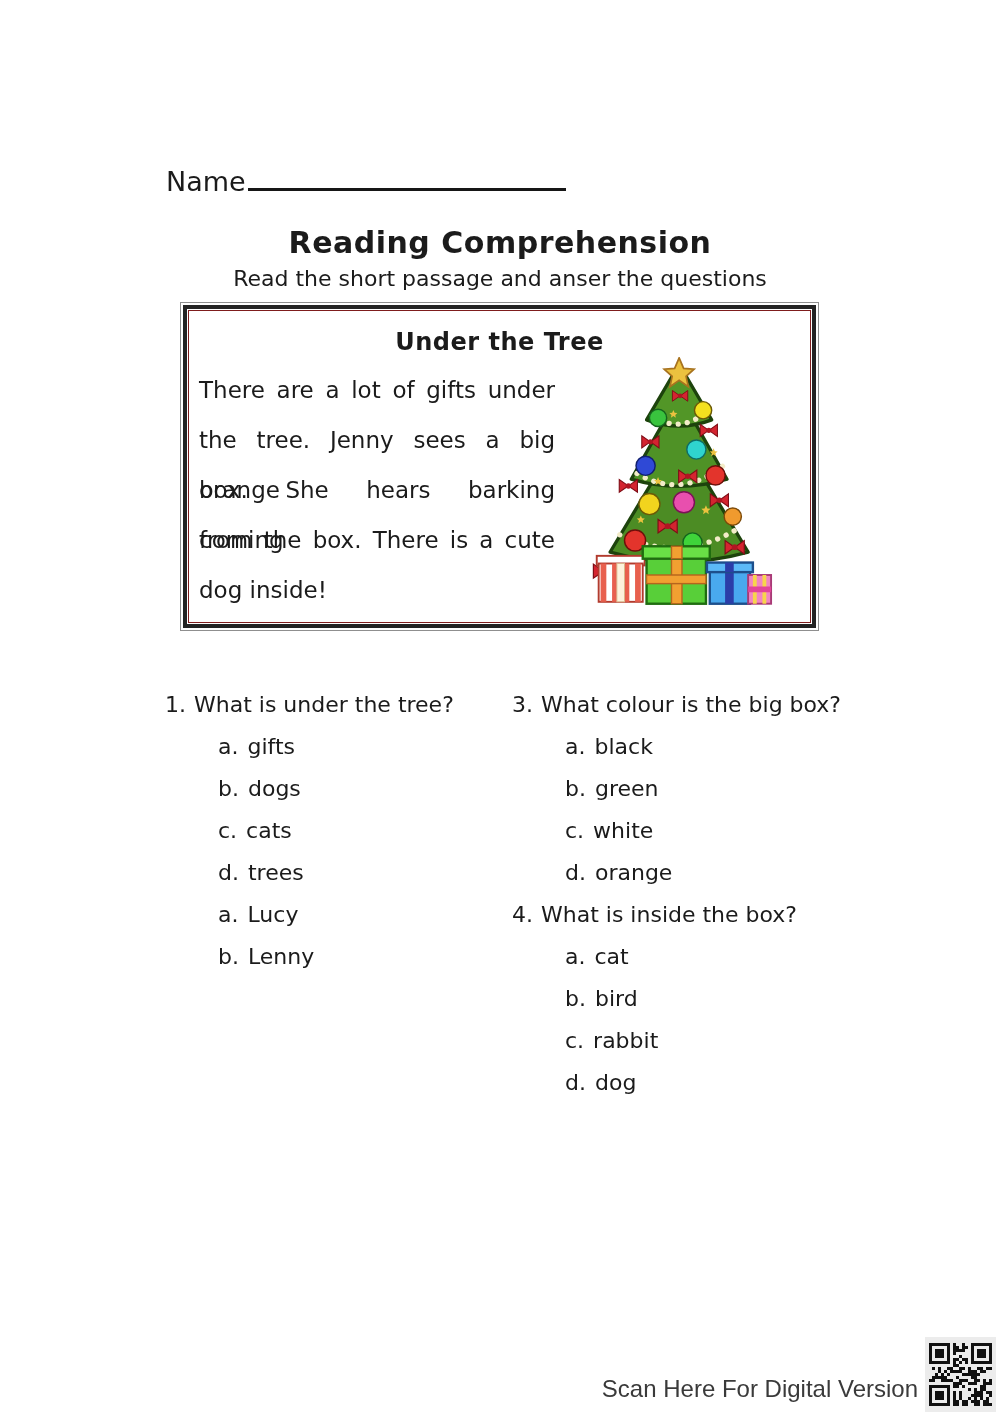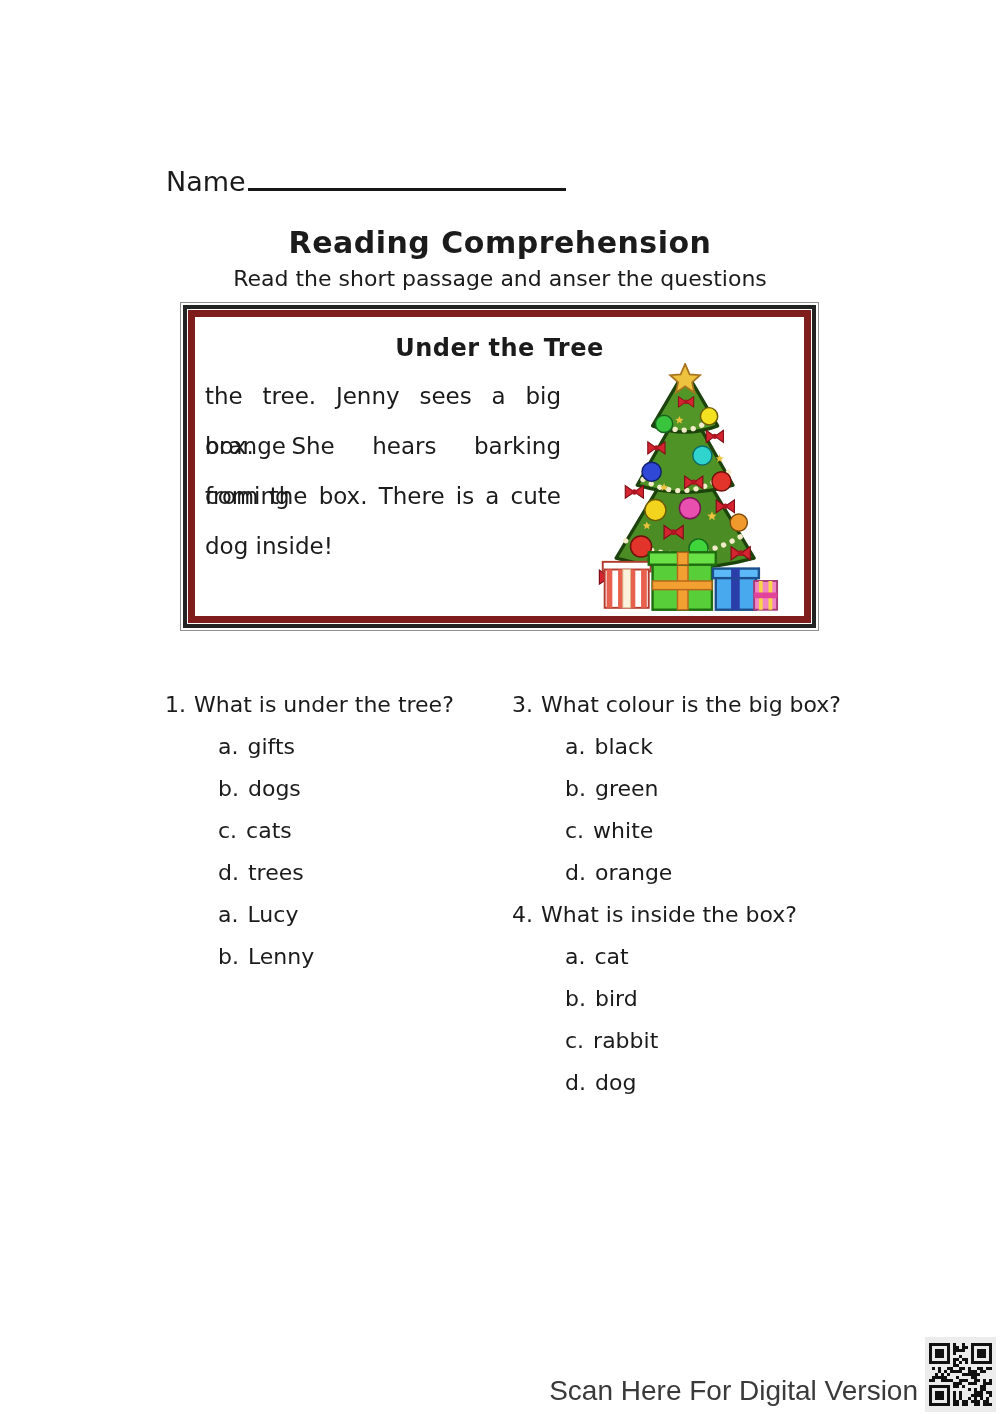--- a/index.html
+++ b/index.html
@@ -11,57 +11,58 @@
   
   .name-row{position:absolute;left:166px;top:164px;font-size:27px;white-space:nowrap;}
   .name-line{display:inline-block;width:318px;height:24px;border-bottom:3px solid #161616;margin-left:2px;vertical-align:baseline;}
   .page-title{position:absolute;left:0;top:213px;width:100%;text-align:center;font-size:30px;font-weight:bold;letter-spacing:.5px;margin-top:12px;}
   .page-subtitle{position:absolute;left:0;top:266px;width:100%;text-align:center;font-size:22px;}
 
   
   .passage-frame{position:absolute;left:180px;top:302px;width:639px;height:329px;box-sizing:border-box;
     border:1px solid #8f8f8f;padding:2px;background:#fff;}
   .passage-mid{height:100%;box-sizing:border-box;border:4px solid #232323;padding:1px;}
-  .passage-inner{height:100%;box-sizing:border-box;border:7px solid #7f1d1d;position:relative;background:#fff;}
+  .passage-inner{height:100%;box-sizing:border-box;border:1px solid #7f1d1d;position:relative;background:#fff;}
   .passage-title{text-align:center;font-size:24px;font-weight:bold;margin-top:17px;letter-spacing:.5px;}
   .passage-text{position:absolute;left:10px;top:54px;width:356px;font-size:23px;}
   .pline{height:50px;line-height:50px;}
   .jline{text-align:justify;text-align-last:justify;}
   .tree-art{position:absolute;left:402px;top:46px;}
 
   
   .questions{position:absolute;left:165px;top:684px;display:grid;grid-template-columns:347px auto;}
   .question{font-size:22px;}
   .q-line{height:42px;line-height:42px;white-space:nowrap;}
   .q-num{margin-right:8px;}
   .opt{height:42px;line-height:42px;padding-left:53px;white-space:nowrap;}
   .opt-letter{margin-right:9px;}
 
   
   .footer-logo{position:absolute;left:14px;top:1366px;height:46px;display:flex;align-items:center;gap:10px;margin-top:48px;}
   .brand{font-family:"Liberation Sans",sans-serif;font-weight:bold;font-size:26px;letter-spacing:.4px;white-space:nowrap;}
   .brand-1{color:#3D7BE8;}
   .brand-2{color:#FFB629;margin-left:6px;}
-  .scan-label{position:absolute;right:82px;top:1375px;font-family:"Liberation Sans",sans-serif;font-size:28px;color:#3a3a3a;white-space:nowrap;}
+  .scan-label{position:absolute;right:82px;top:1375px;font-family:"Liberation Sans",sans-serif;font-size:24px;color:#3a3a3a;white-space:nowrap;}
   .qr-box{position:absolute;left:925px;top:1337px;width:71px;height:75px;background:#ececec;display:flex;align-items:center;justify-content:center;}
 </style>
 </head>
 <body>
 
 <div class="name-row">
   <span>Name</span><span class="name-line"></span>
 </div>
 <div class="page-title">Reading Comprehension</div>
 <div class="page-subtitle">Read the short passage and anser the questions</div>
 
 <div class="passage-frame">
   <div class="passage-mid">
     <div class="passage-inner">
       <div class="passage-title">Under the Tree</div>
       <div class="passage-text">
+        <div class="pline jline">There are a lot of gifts under</div>
         <div class="pline jline">the tree. Jenny sees a big orange</div>
         <div class="pline jline">box. She hears barking coming</div>
         <div class="pline jline">from the box. There is a cute</div>
         <div class="pline">dog inside!</div>
       </div>
 
       <svg class="tree-art" width="182" height="254" viewBox="0 0 190 262">
         <defs>
           <g id="bow">
             <path d="M0,0 L-10,-7 L-10,7 Z" fill="#d42430" stroke="#7e0d16" stroke-width="1.2"></path>

